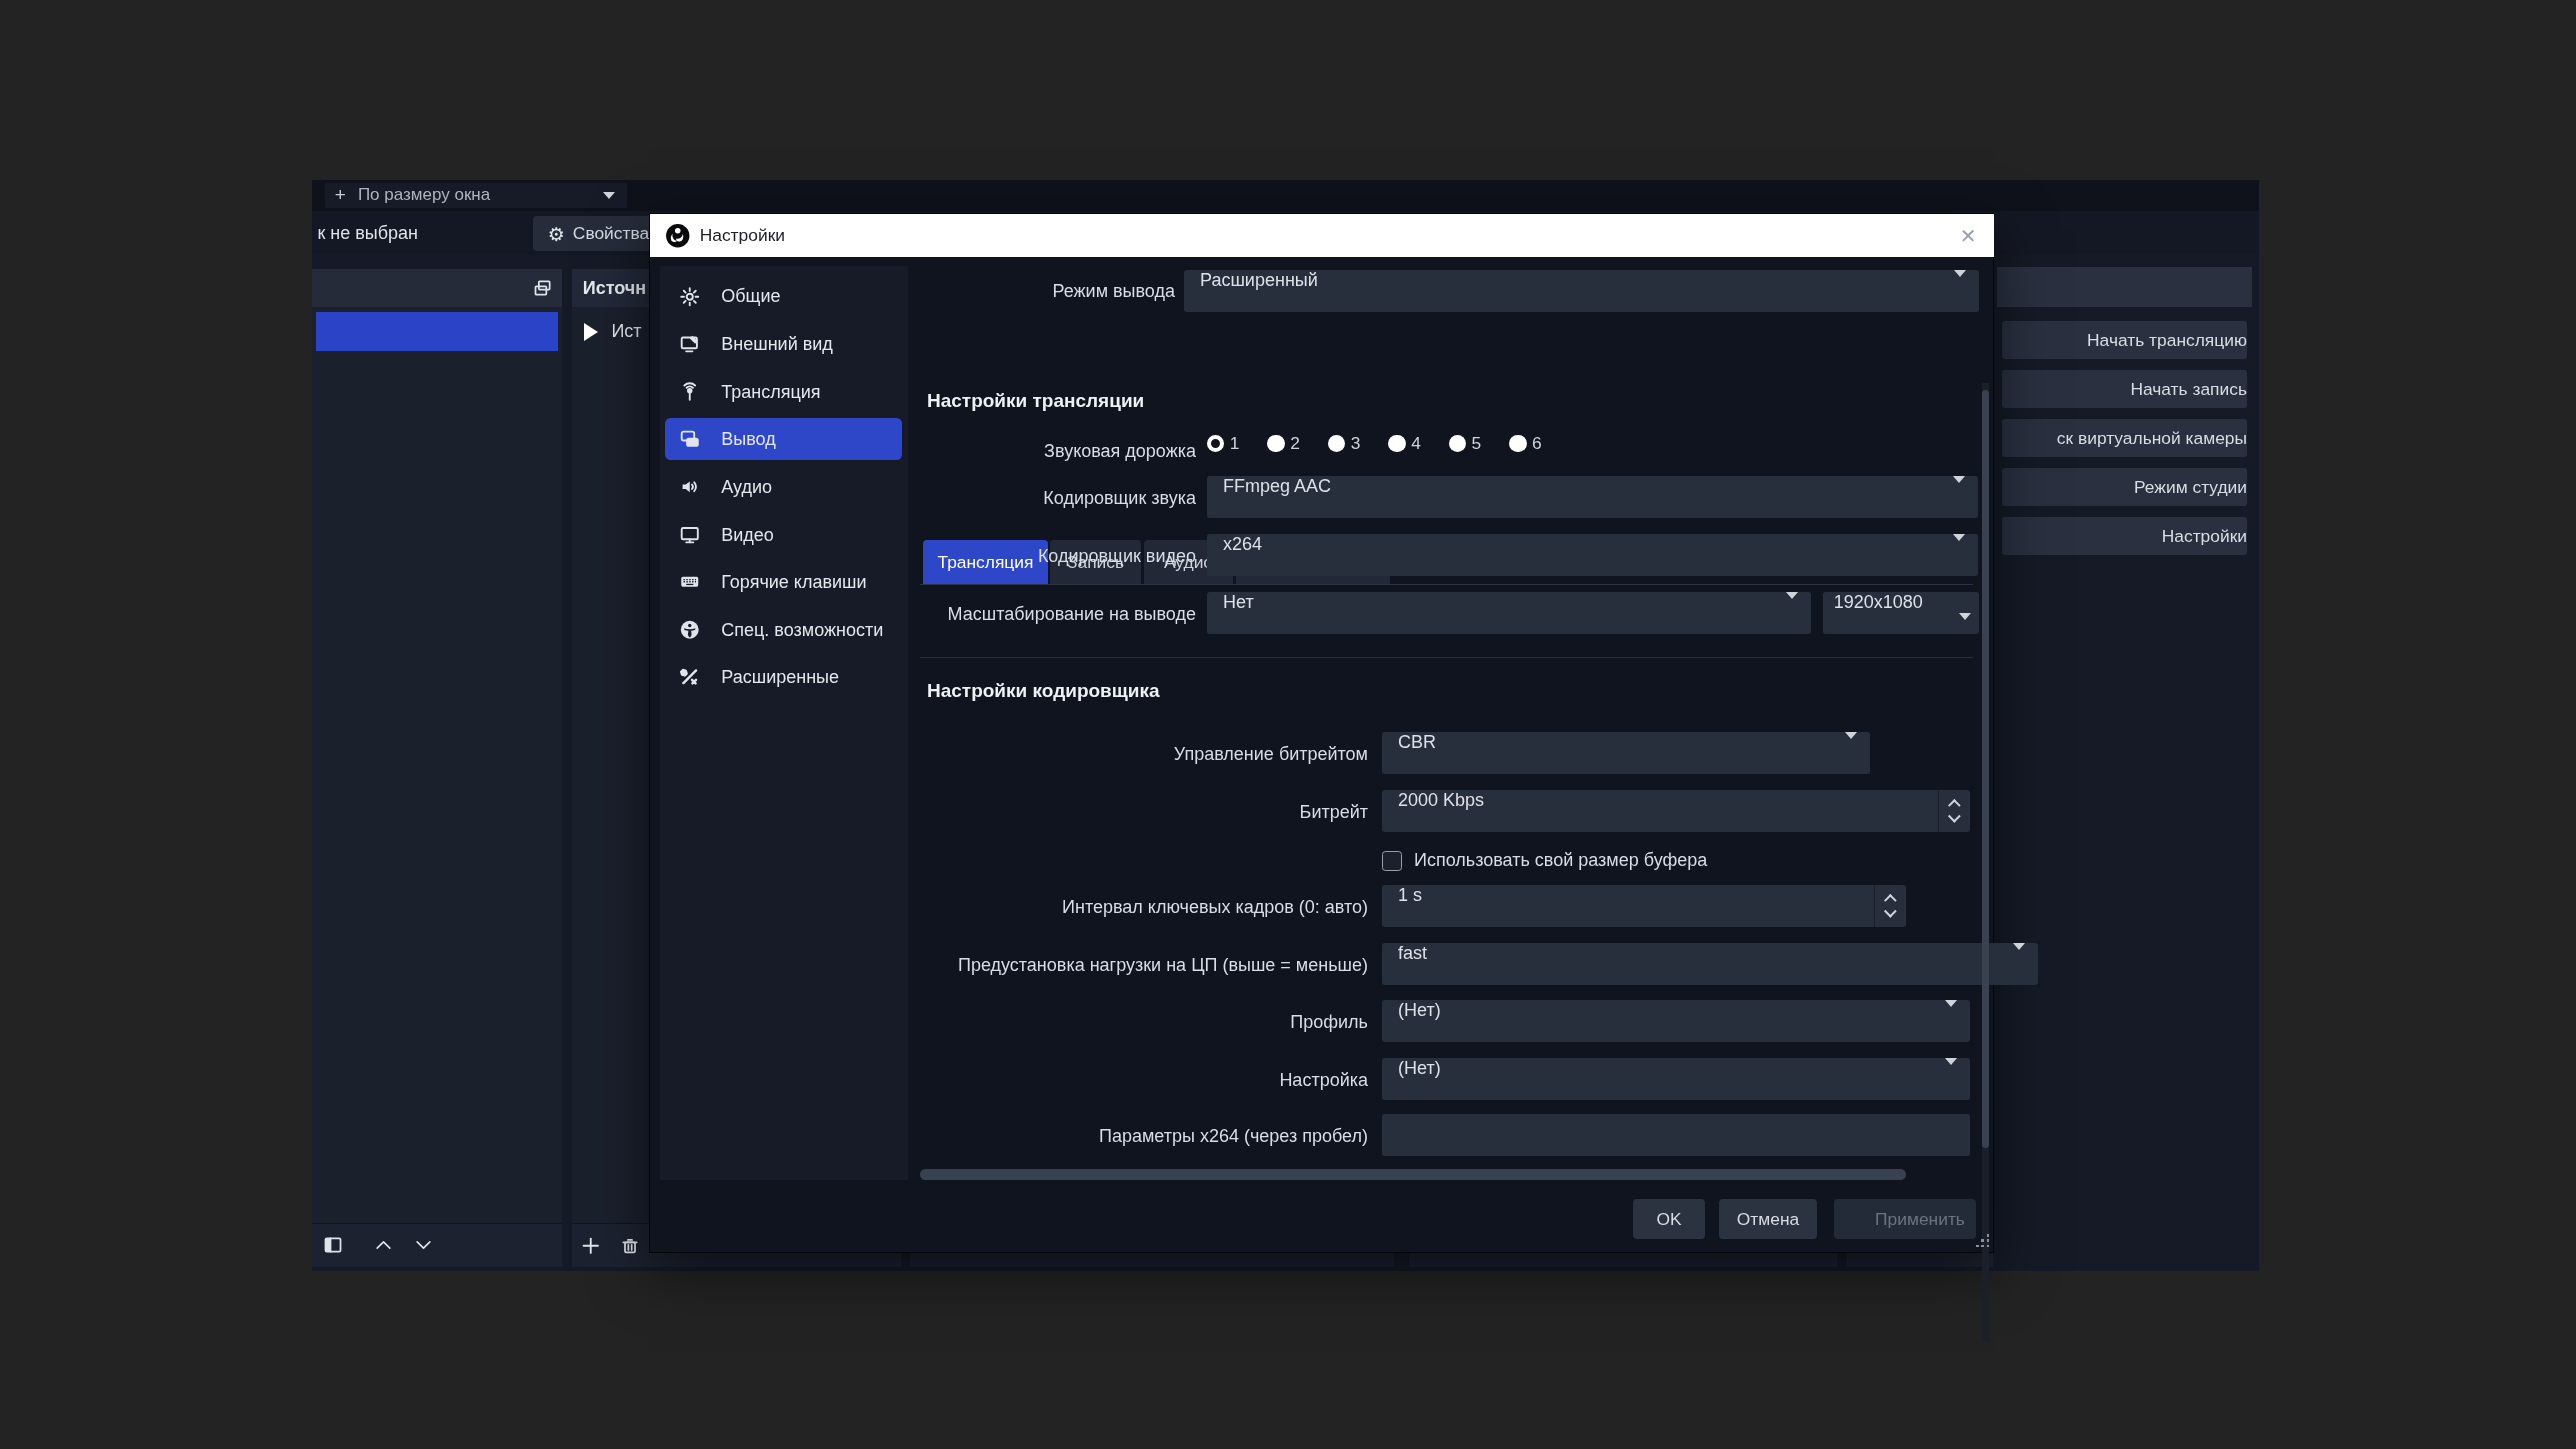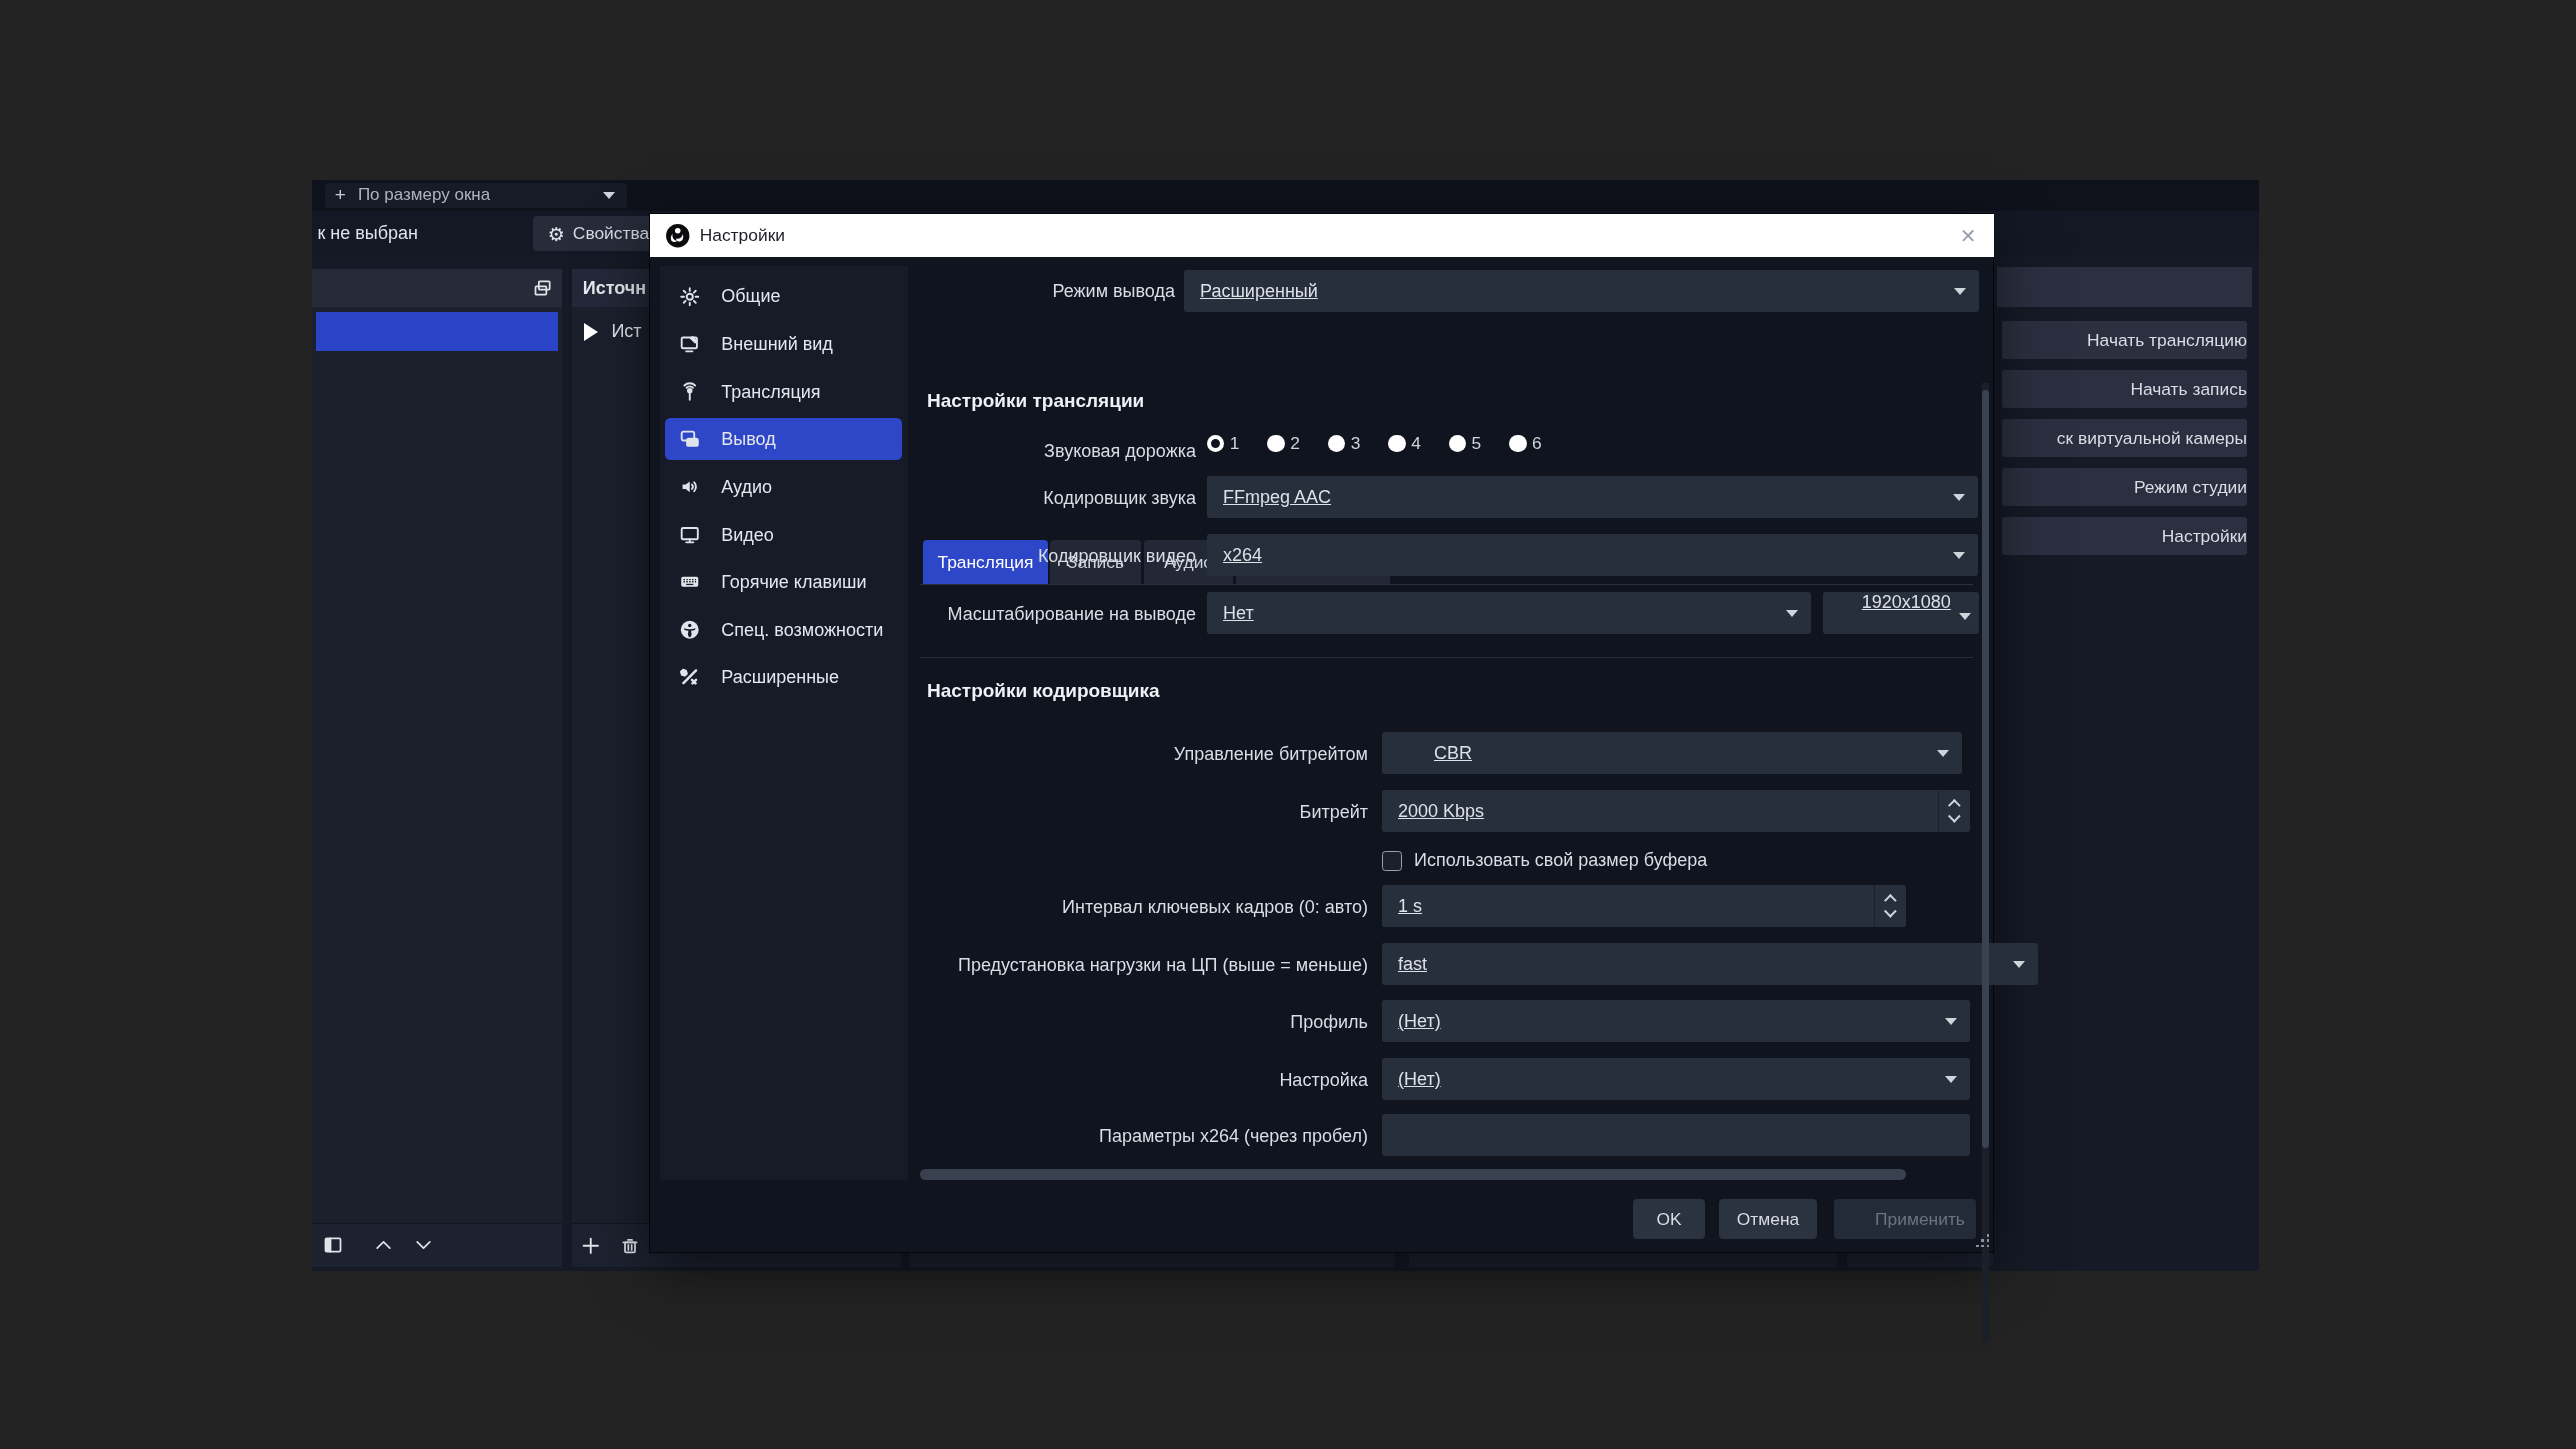--- a/index.html
+++ b/index.html
@@ -47,21 +47,21 @@
   #titlebar .x { margin-left:auto; margin-right:17.4px; color:#9aa0ab; font-size:20px;
                  font-family:"DejaVu Sans", sans-serif; }
   #sidebar { left:10px; top:52px; width:248px; height:914px; background:#161b27; }
   .sb-item { position:absolute; left:5.4px; width:237px; height:42px; border-radius:5.4px;
              display:flex; align-items:center; color:#e4e7ed; font-size:18px; gap:21px;
              padding-left:13.4px; }
   .sb-item.sel { background:#2e46c8; }
 
   .lbl { position:absolute; color:#d9dde5; font-size:18px; text-align:right; white-space:nowrap; }
   .field { position:absolute; height:42px; background:#272e3c; border-radius:2.7px;
-           display:flex; align-items:center; color:#dde1e8; font-size:18px;text-decoration:underline; }
+           display:flex; color:#dde1e8; font-size:18px; }
   .field .val { margin-left:16px; }
   .field .dcaret { margin-left:auto; margin-right:13.4px; }
   .dcaret { width:0; height:0; border-left:6px solid transparent; border-right:6px solid transparent;
             border-top:7.4px solid #cfd4db; }
   .spincol { margin-left:auto; width:32px; height:42px; border-left:1.3px solid #1b2029;
              display:flex; flex-direction:column; align-items:center; justify-content:center; gap:6.7px; }
   .chev { width:8.7px; height:8.7px; border-left:2px solid #cfd4db; border-top:2px solid #cfd4db; }
   .chev.up { transform:rotate(45deg) translate(1.3px,1.3px); }
   .chev.dn { transform:rotate(225deg) translate(1.3px,1.3px); }
 
@@ -340,21 +340,21 @@
   <div class="field" style="left:1173px; top:378px; width:156px;flex-direction:column;">
     <span class="val" style="margin-left:10.7px;">1920x1080</span>
     <span class="dcaret" style="margin-right:8px;"></span>
   </div>
 
   <div class="divider" style="top:443px;"></div>
 
   <div class="sect-title" style="left:277px; top:466px;">Настройки кодировщика</div>
 
   <span class="lbl" style="left:270px; top:530px; width:448px;">Управление битрейтом</span>
-  <div class="field" style="left:732px; top:518px; width:580px;padding-left:36px;">
+  <div class="field" style="left:732px; top:518px; width:488px;">
     <span class="val">CBR</span>
     <span class="dcaret"></span>
   </div>
 
   <span class="lbl" style="left:270px; top:588px; width:448px;">Битрейт</span>
   <div class="field" style="left:732px; top:576px; width:588px;">
     <span class="val">2000 Kbps</span>
     <span class="spincol">
       <span class="chev up"></span>
       <span class="chev dn"></span>

